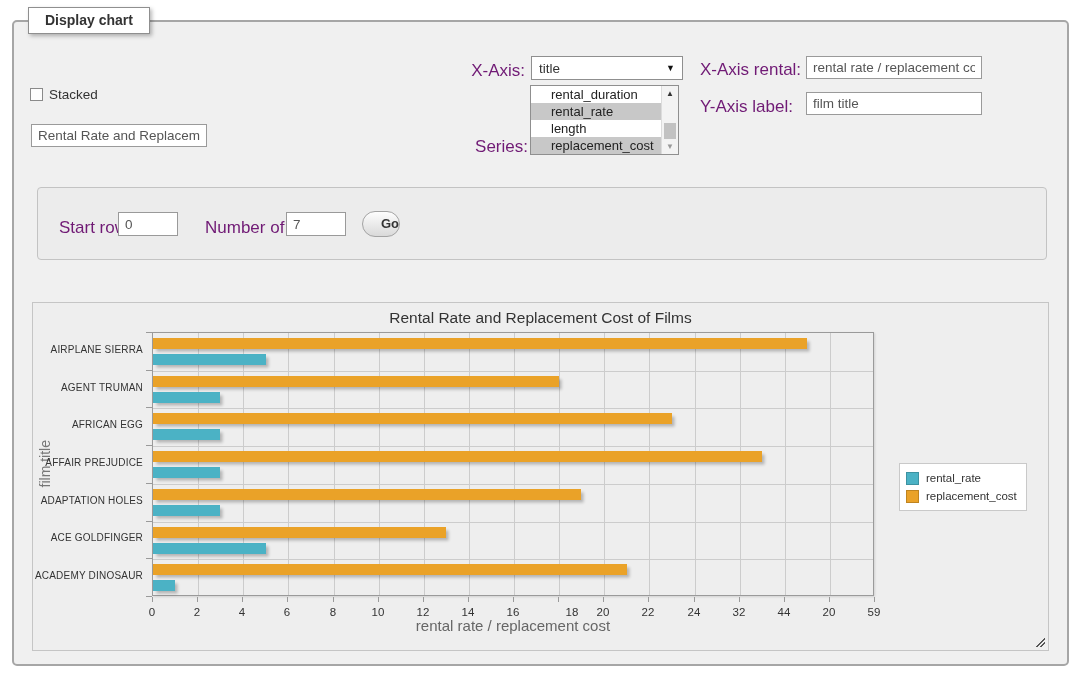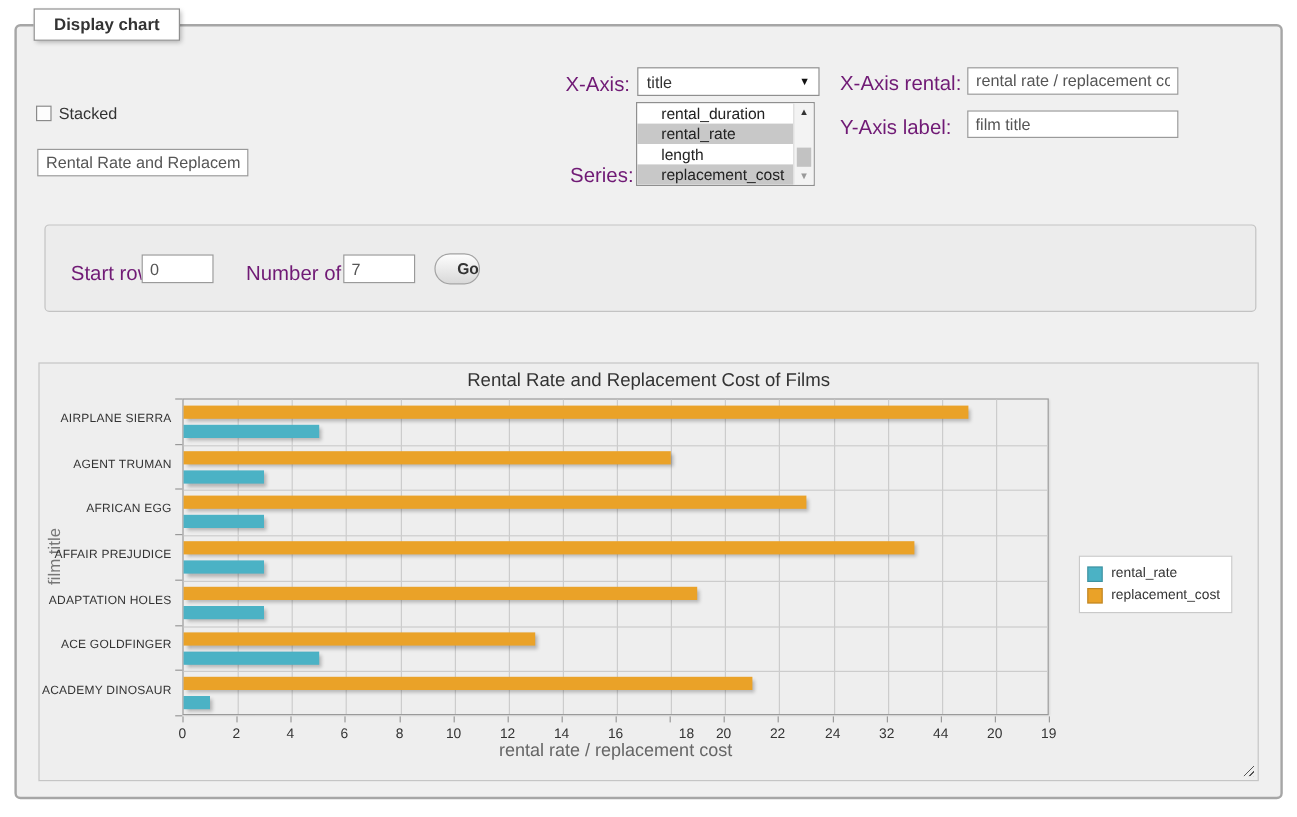--- a/index.html
+++ b/index.html
@@ -221,21 +221,21 @@
         <div class="xtick-label" style="left: 595px; top: 303px;">22</div>
         <div class="xtick" style="left: 661px; top: 294px;"></div>
         <div class="xtick-label" style="left: 641px; top: 303px;">24</div>
         <div class="xtick" style="left: 706px; top: 294px;"></div>
         <div class="xtick-label" style="left: 686px; top: 303px;">32</div>
         <div class="xtick" style="left: 751px; top: 294px;"></div>
         <div class="xtick-label" style="left: 731px; top: 303px;">44</div>
         <div class="xtick" style="left: 796px; top: 294px;"></div>
         <div class="xtick-label" style="left: 776px; top: 303px;">20</div>
         <div class="xtick" style="left: 841px; top: 294px;"></div>
-        <div class="xtick-label" style="left: 821px; top: 303px;">19</div>
+        <div class="xtick-label" style="left: 821px; top: 303px;">59</div>
         <div class="cat-label" style="top: 41px;">AIRPLANE SIERRA</div>
         <div class="cat-label" style="top: 79px;">AGENT TRUMAN</div>
         <div class="cat-label" style="top: 116px;">AFRICAN EGG</div>
         <div class="cat-label" style="top: 154px;">AFFAIR PREJUDICE</div>
         <div class="cat-label" style="top: 192px;">ADAPTATION HOLES</div>
         <div class="cat-label" style="top: 229px;">ACE GOLDFINGER</div>
         <div class="cat-label" style="top: 267px;">ACADEMY DINOSAUR</div>
         <div class="ytick" style="left: 113px; top: 29px;"></div>
         <div class="ytick" style="left: 113px; top: 67px;"></div>
         <div class="ytick" style="left: 113px; top: 104px;"></div>

